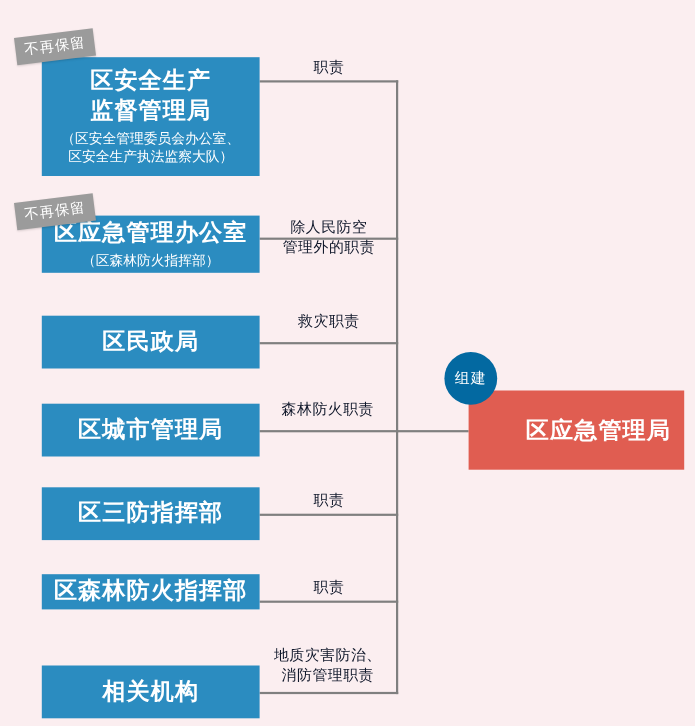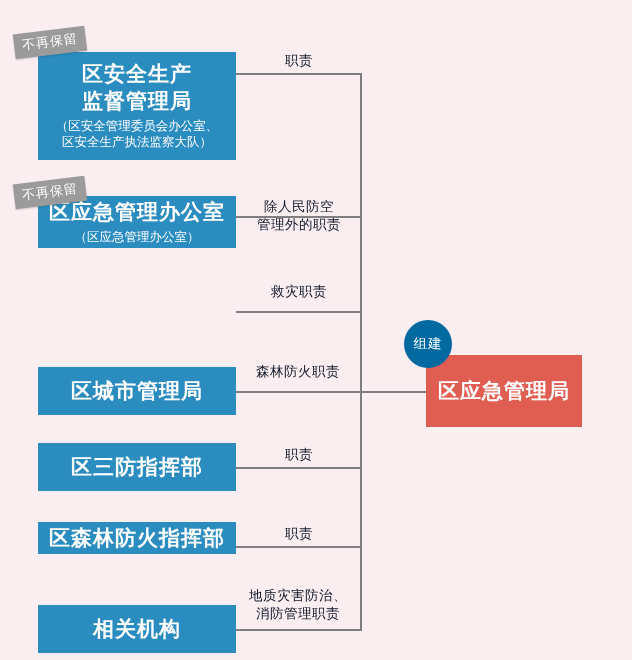--- a/index.html
+++ b/index.html
@@ -45,20 +45,21 @@
     letter-spacing: 0px;
   }
   .target-node {
     position: absolute;
     background: #e05d51;
     color: #ffffff;
     display: flex;
     align-items: center;
     justify-content: center;
     text-align: center;
+    padding-left: 40px;
   }
   .target-node .title {
     font-size: 21px;
     font-weight: bold;
     letter-spacing: 1px;
   }
   .ribbon {
     position: absolute;
     background: #9b9b9b;
     color: #ffffff;
@@ -123,26 +124,29 @@
     <span class="title" style="white-space:pre-line;">区安全生产
 监督管理局</span>
     <span class="sub" style="white-space:pre-line;">（区安全管理委员会办公室、
 区安全生产执法监察大队）</span>
   </div>
   <div class="ribbon" style="left:14px; top:30px;">不再保留</div>
   <div class="edge-label" style="left:240px; top:52px; width:118px;">职责</div>
 
   <div class="node" style="left:38px; top:196px; width:198px; height:52px;">
     <span class="title">区应急管理办公室</span>
-    <span class="sub">（区应急管理办公室）</span>
+    <span class="sub">（区森林防火指挥部）</span>
   </div>
   <div class="ribbon" style="left:14px; top:180px;">不再保留</div>
   <div class="edge-label" style="left:240px; top:198px; width:118px;">除人民防空
 管理外的职责</div>
 
+  <div class="node" style="left:38px; top:287px; width:198px; height:48px;">
+    <span class="title">区民政局</span>
+  </div>
   <div class="edge-label" style="left:240px; top:283px; width:118px;">救灾职责</div>
 
   <div class="node" style="left:38px; top:367px; width:198px; height:48px;">
     <span class="title">区城市管理局</span>
   </div>
   <div class="edge-label" style="left:238px; top:363px; width:120px;">森林防火职责</div>
 
   <div class="node" style="left:38px; top:443px; width:198px; height:48px;">
     <span class="title">区三防指挥部</span>
   </div>

